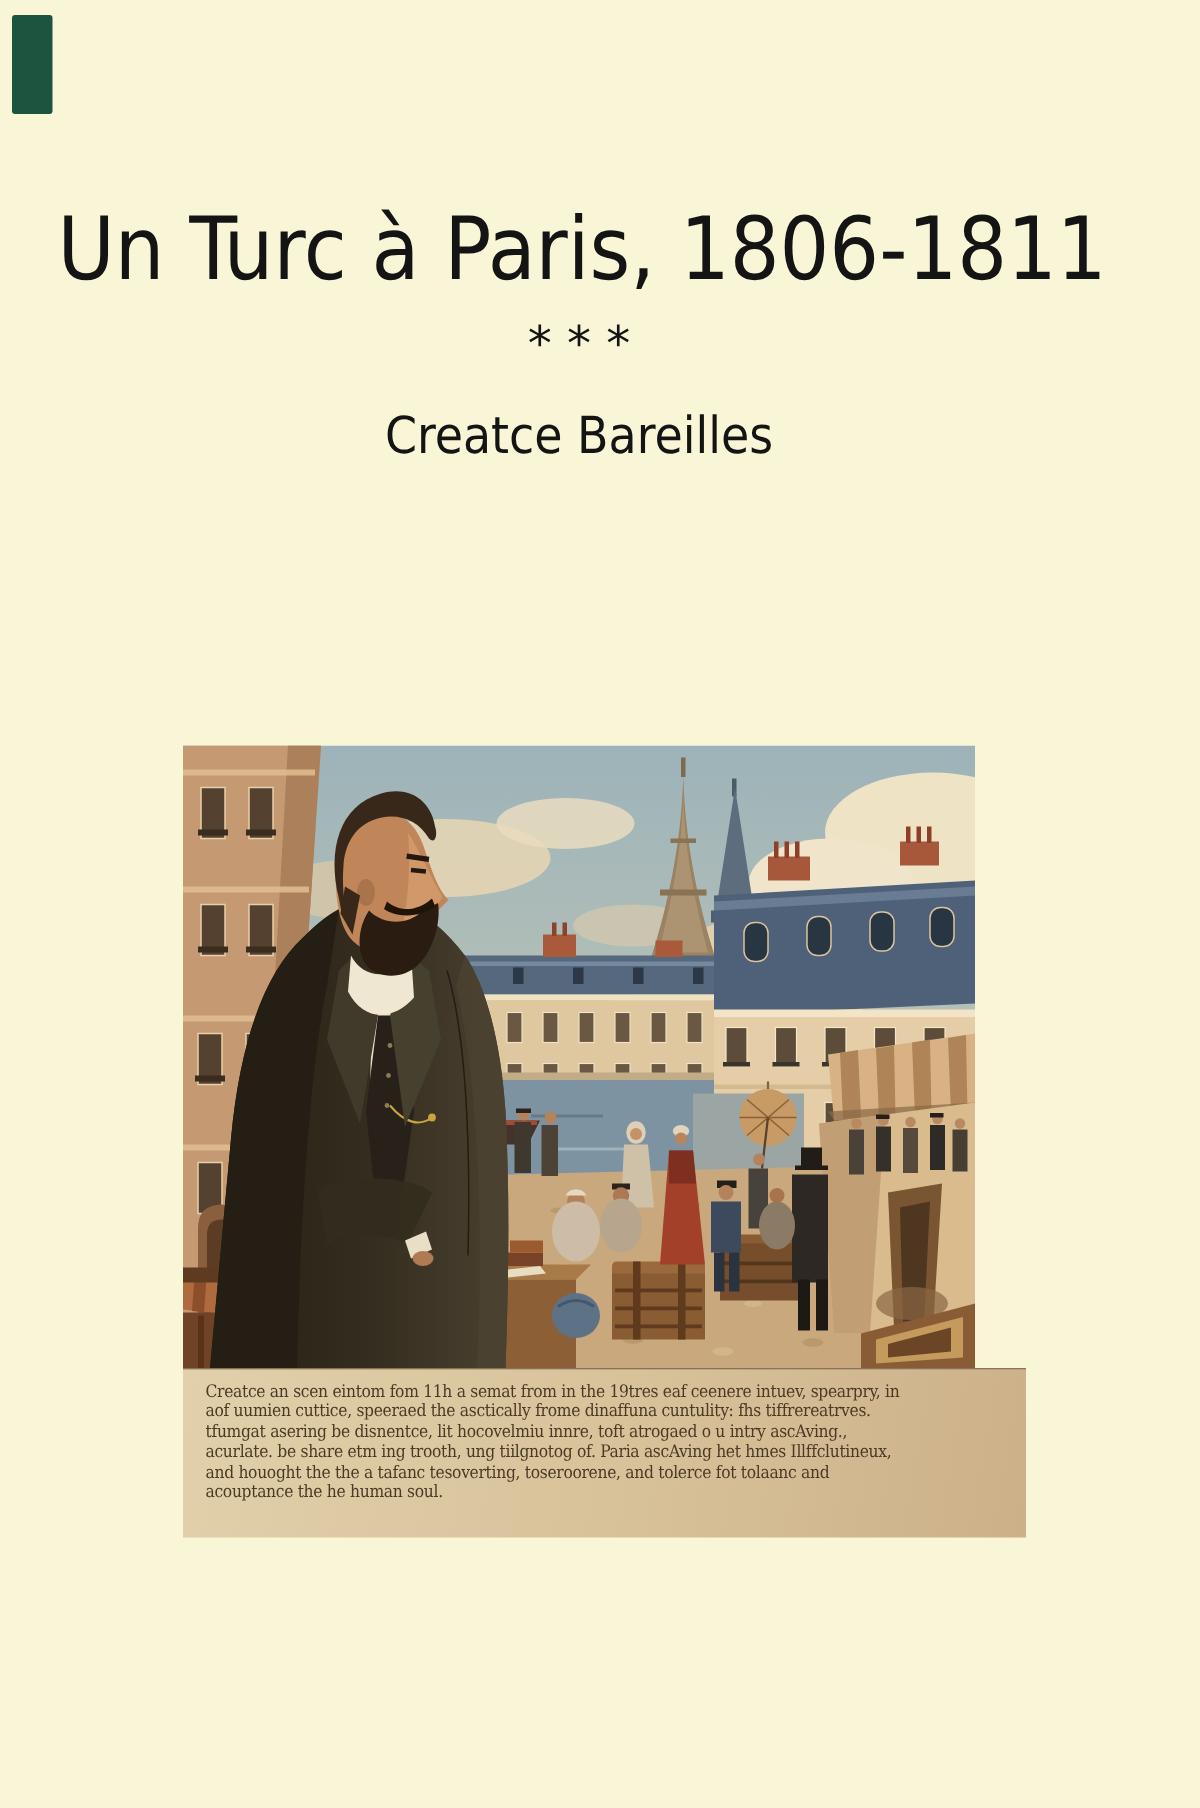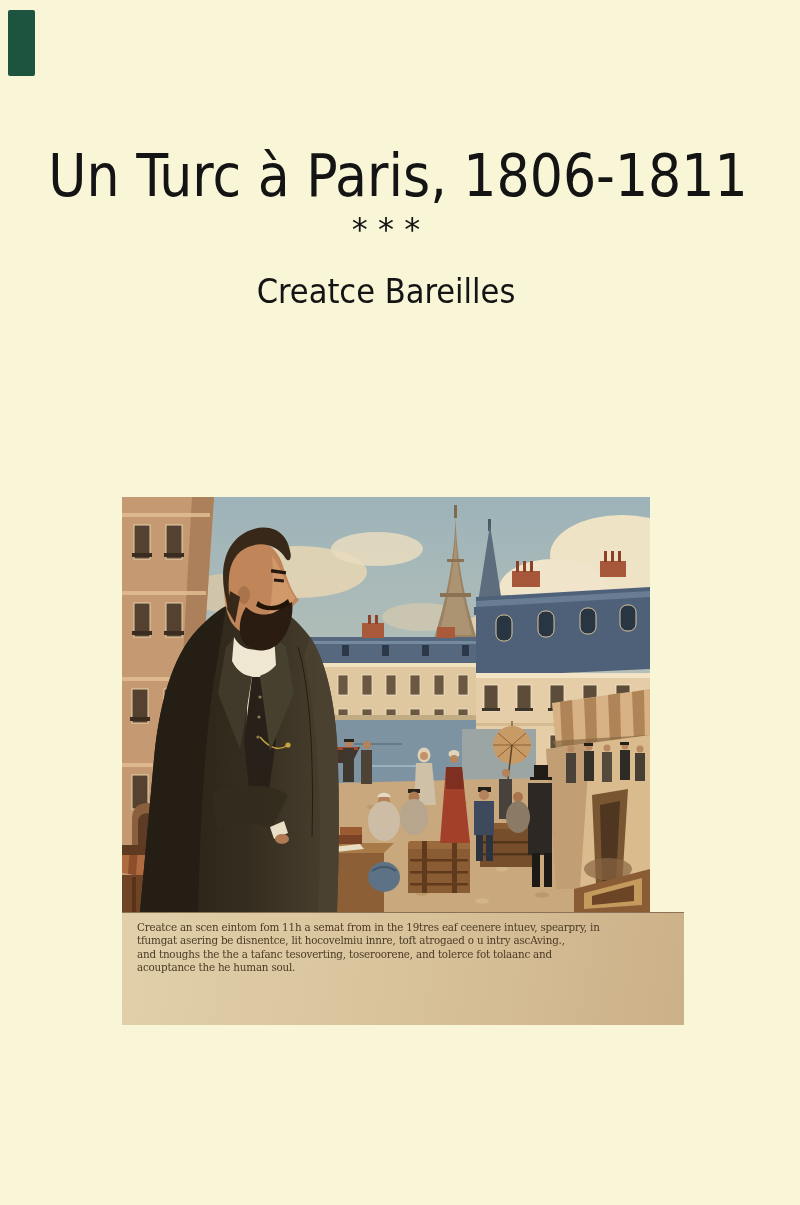--- a/index.html
+++ b/index.html
@@ -9,21 +9,21 @@
     font-family:"DejaVu Sans",sans-serif;
     position:relative;overflow:hidden;
     color:#141414;
   }
   .page{position:absolute;inset:0}
   .swatch{
     position:absolute;left:8px;top:10px;width:27px;height:66px;
     background:#1c5440;border-radius:2px;
   }
   .title{
-    position:absolute;top:131px;left:0;width:772px;margin:12px;
+    position:absolute;top:131px;left:0;width:772px;margin:2px;
     text-align:center;font-size:58px;font-weight:400;
     font-stretch:condensed;white-space:nowrap;line-height:66px;
   }
   .stars{
     position:absolute;top:212px;left:0;width:772px;
     text-align:center;font-size:32px;line-height:34px;
   }
   .author{
     position:absolute;top:272px;left:0;width:772px;
     text-align:center;font-size:34px;font-stretch:condensed;line-height:38px;
@@ -428,19 +428,21 @@
         <path d="M104,102 C96,70 104,40 132,32 C154,26 166,40 168,54 C170,60 168,66 164,62 C156,48 140,44 126,50 C114,55 108,66 107,80 C106,92 107,104 110,118 C106,114 105,108 104,102 Z" fill="#382819"></path>
         <polygon points="108,94 118,100 113,126 105,112" fill="#382819"></polygon>
         <path d="M124,110 C134,120 150,120 160,110 L170,105 C172,118 167,136 157,146 C147,156 130,156 122,146 C116,138 116,122 124,110 Z" fill="#2a1c10"></path>
         <path d="M136,104 C144,111 156,111 166,102 L168,107 C159,115 142,115 134,109 Z" fill="#201406"></path>
         <path d="M176,150 C188,190 192,260 190,340" stroke="#241d12" stroke-width="1" fill="none"></path>
       </g>
     </svg>
 
     <figcaption class="caption">
       <div>Creatce an scen eintom fom 11h a semat from in the 19tres eaf ceenere intuev, spearpry, in</div>
+      <div>aof uumien cuttice, speeraed the asctically frome  dinaffuna cuntulity: fhs tiffrereatrves.</div>
       <div>tfumgat asering be disnentce, lit hocovelmiu innre, toft atrogaed o u intry ascAving.,</div>
-      <div>and tnoughs the the a tafanc tesoverting, toseroorene, and tolerce fot tolaanc and</div>
+      <div>acurlate. be share  etm ing trooth, ung tiilgnotog of. Paria ascAving het hmes Illffclutineux,</div>
+      <div>and houoght the the a tafanc tesoverting, toseroorene, and tolerce fot tolaanc and</div>
       <div>acouptance the he human soul.</div>
     </figcaption>
   </figure>
 
 </div>
 
 </body></html>

